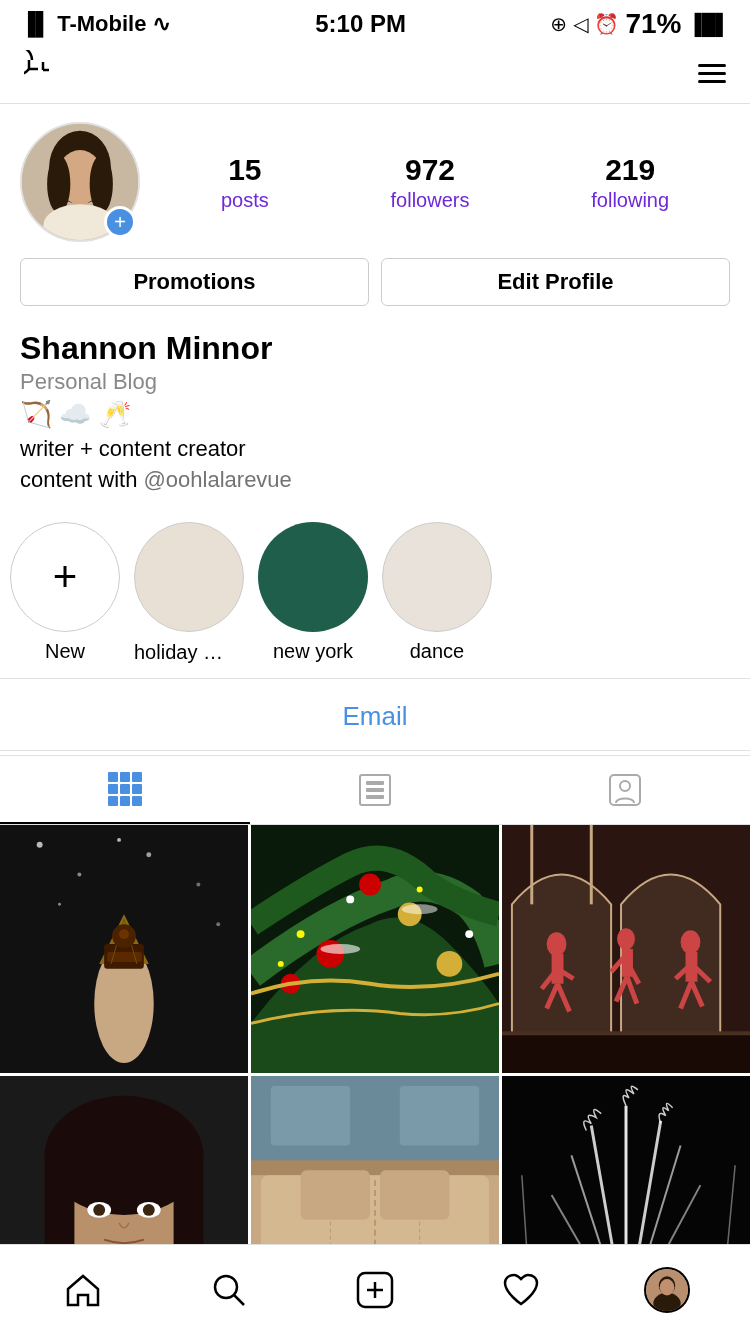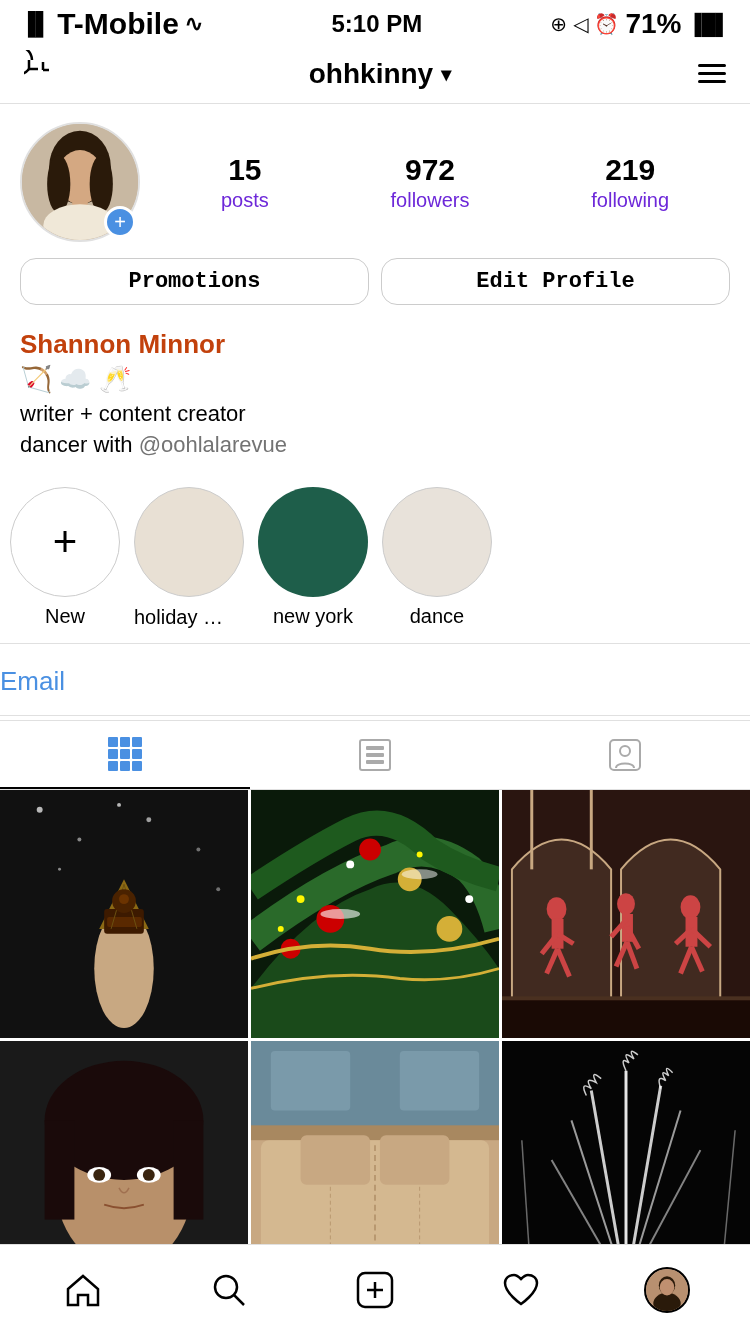--- a/index.html
+++ b/index.html
@@ -145,39 +145,38 @@
 
     
     .action-buttons {
       display: flex;
       gap: 12px;
       margin-top: 16px;
     }
     .action-btn {
       flex: 1;
       border: 1.5px solid #ccc;
-      border-radius: 16px;
+      border-radius: 6px;
       padding: 10px 0;
       text-align: center;
       font-size: 22px;
       font-weight: 600;
       background: #fff;
       color: #000;
       cursor: pointer;
-      font-family: Liberation Mono, monospace;
     }
 
     
     .bio-section {
       padding: 14px 20px 10px 20px;
     }
     .bio-name {
-      font-size: 26px;
+      font-size: 32px;
       font-weight: 700;
-      color: #c2410c;
+      color: #000000;
     }
     .bio-category {
       font-size: 22px;
       color: #888;
       margin-top: 2px;
     }
     .bio-emojis {
       font-size: 26px;
       margin-top: 4px;
     }
@@ -251,21 +250,21 @@
 
     
     .divider {
       height: 1px;
       background: #e0e0e0;
       margin: 4px 0;
     }
 
     
     .email-section {
-      text-align: left;
+      text-align: center;
       padding: 18px 0 14px 0;
     }
     .email-link {
       font-size: 26px;
       color: #4a90e2;
       text-decoration: none;
       font-weight: 400;
     }
 
     
@@ -356,45 +355,41 @@
     .bottom-spacer {
       height: 90px;
     }
   </style>
 </head>
 <body>
 
 <div class="status-bar">
   <div class="status-left">
     <span style="font-size:22px;">▐▌</span>
-    <span style="font-size:30px; font-weight:600;">T-Mobile</span>
+    <span style="font-size:22px; font-weight:600;">T-Mobile</span>
     <span style="font-size:22px;">∿</span>
   </div>
   <div class="status-center" style="font-size:24px; font-weight:600;">5:10 PM</div>
   <div class="status-right">
     <span style="font-size:20px;">⊕</span>
     <span style="font-size:20px;">◁</span>
     <span style="font-size:20px;">⏰</span>
     <span style="font-size:28px; font-weight:600;">71%</span>
     <span style="font-size:20px;">▐█▌</span>
   </div>
 </div>
 
 <div class="nav-bar">
   <div class="nav-history-icon">
     <svg width="38" height="38" viewBox="0 0 38 38" fill="none" xmlns="http://www.w3.org/2000/svg">
       <path d="M5 19 A14 14 0 1 1 8 10" stroke="#000" stroke-width="2.5" fill="none"></path>
       <polyline points="5,10 5,19 14,19" stroke="#000" stroke-width="2.5" fill="none"></polyline>
       <line x1="19" y1="12" x2="19" y2="20" stroke="#000" stroke-width="2.5"></line>
       <line x1="19" y1="20" x2="25" y2="20" stroke="#000" stroke-width="2.5"></line>
     </svg>
-  </div>
-  <div class="nav-username">
-    <span>ohhkinny</span>
-    <span style="font-size:20px;">▾</span>
   </div>
   <div class="nav-menu-icon">
     <span></span>
     <span></span>
     <span></span>
   </div>
 </div>
 
 <div class="profile-section">
   <div class="profile-top">
@@ -437,24 +432,25 @@
   </div>
 
   <div class="action-buttons">
     <button class="action-btn">Promotions</button>
     <button class="action-btn">Edit Profile</button>
   </div>
 </div>
 
 <div class="bio-section">
   <div class="bio-name">Shannon Minnor</div>
+  <div class="bio-category">Personal Blog</div>
   <div class="bio-emojis">🏹 ☁️ 🥂</div>
   <div class="bio-text">
     <span>writer + content creator</span><br>
-    <span>dancer with </span><a class="bio-link" href="#">@oohlalarevue</a>
+    <span>content with </span><a class="bio-link" href="#">@oohlalarevue</a>
   </div>
 </div>
 
 <div class="stories-row">
 
   <div class="story-item">
     <div class="story-circle new-circle">
       <span class="story-plus">+</span>
     </div>
     <span class="story-label">New</span>

